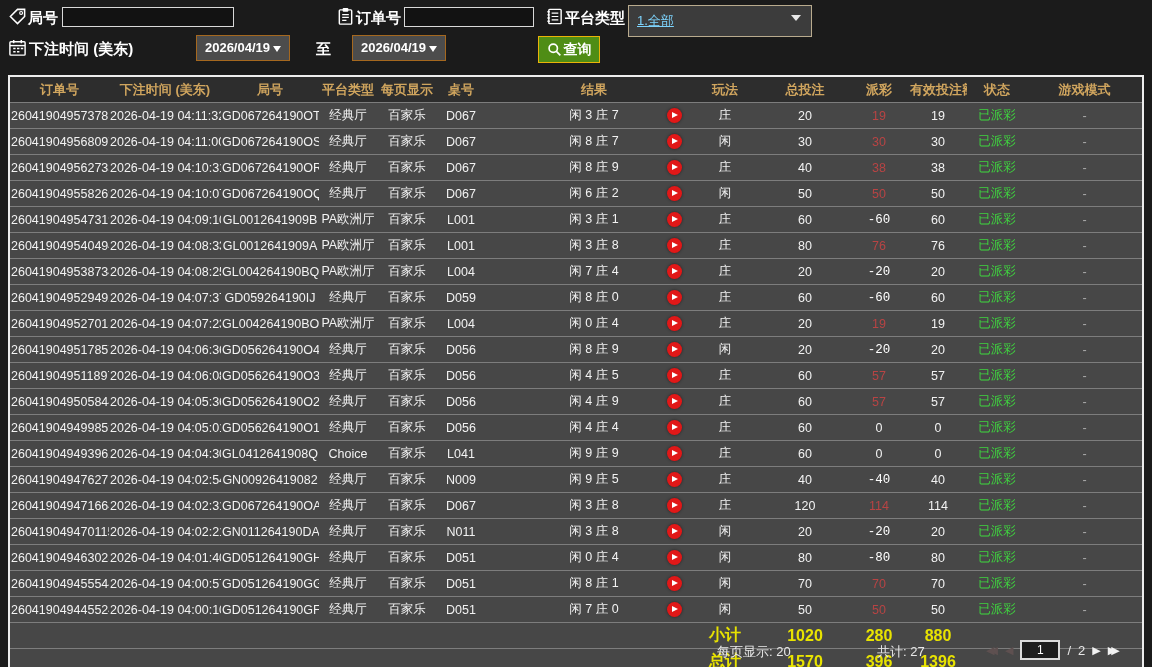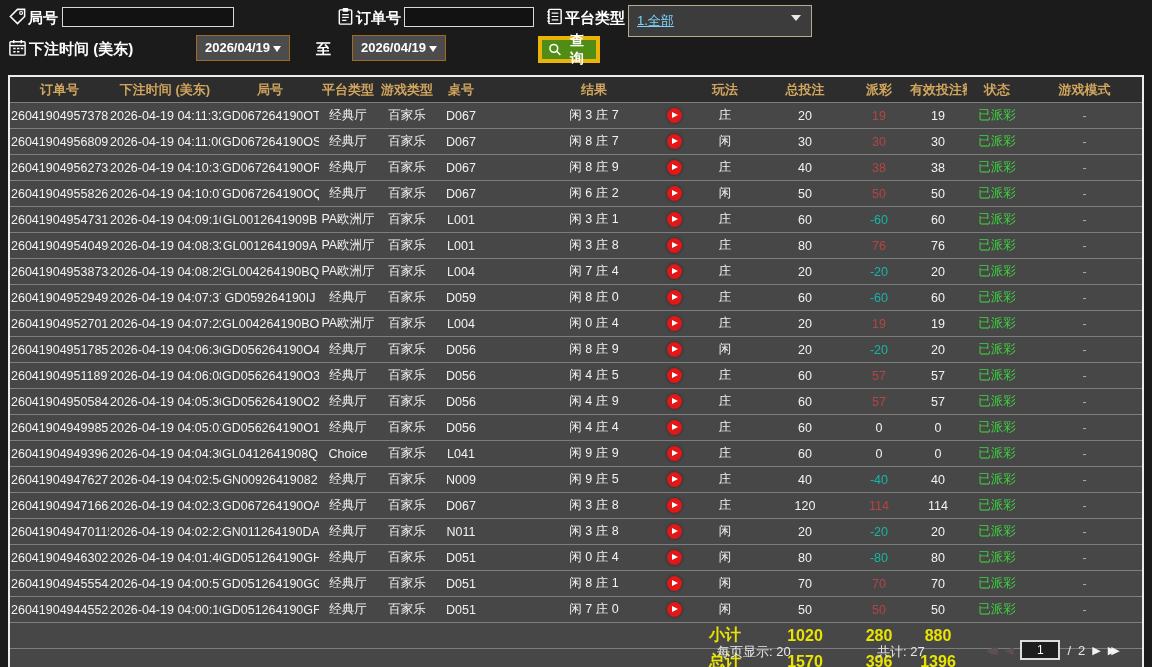--- a/index.html
+++ b/index.html
@@ -24,41 +24,41 @@
   .select .arr{position:absolute;right:10px;top:9px;width:0;height:0;
     border-left:5px solid transparent;border-right:5px solid transparent;border-top:6px solid #e8e8e8;}
   .datebox{
     position:absolute;width:92px;height:24px;background:#4c4c4c;border:1px solid #a5681f;
     color:#fff;font-weight:bold;font-size:13px;line-height:24px;text-align:center;cursor:pointer;
   }
   .datebox .arr{display:inline-block;width:0;height:0;margin-left:3px;
     border-left:4.5px solid transparent;border-right:4.5px solid transparent;border-top:6px solid #fff;}
   .searchbtn{
     position:absolute;left:538px;top:36px;width:62px;height:27px;background:#4f8d15;
-    border:4px solid #eab308;color:#fff;font-weight:bold;font-size:14px;
+    border:1px solid #eab308;color:#fff;font-weight:bold;font-size:14px;
     display:flex;align-items:center;justify-content:center;gap:2px;cursor:pointer;
   }
   
   table{
     position:absolute;left:8px;top:75px;width:1136px;
     border-collapse:collapse;table-layout:fixed;
     border:2px solid #ededed;
     font-size:12.5px;color:#f2f2f2;
   }
   th{
     background:#2d2d2d;color:#d0a55e;font-weight:bold;font-size:13px;
     height:23px;text-align:center;white-space:nowrap;overflow:hidden;
   }
   td{
     background:#474747;height:23px;text-align:center;white-space:nowrap;overflow:hidden;
     border-top:1px solid #7d7d7d;
   }
   .col-result{padding-left:45px;}
   .pay-win{color:#b84444;}
-  .pay-loss{color:#14b8a6;}
+  .pay-loss{color:#ffffff;font-family:Liberation Mono, monospace;}
   .pay-zero{color:#f2f2f2;}
   .status-paid{color:#3fd43f;}
   .mode-dash{color:#aaa;}
   .sumcell{color:#e8e300;font-weight:bold;font-size:16px;}
   .play-btn{
     display:inline-block;width:15px;height:15px;border-radius:50%;
     background:#e11818;position:relative;vertical-align:middle;cursor:pointer;
     box-shadow:0 0 3px rgba(0,0,0,.5);
   }
   .play-btn::after{
@@ -150,21 +150,21 @@
       <col style="width:58px">
     <col style="width:60px">
       <col>
   </colgroup>
   <thead>
     <tr>
         <th>订单号</th>
         <th>下注时间 (美东)</th>
         <th>局号</th>
         <th>平台类型</th>
-        <th>游戏类型</th>
+        <th>每页显示</th>
         <th>桌号</th>
         <th class="col-result">结果</th>
         <th></th>
         <th>玩法</th>
         <th>总投注</th>
         <th>派彩</th>
         <th>有效投注额</th>
         <th>状态</th>
         <th>游戏模式</th>
       </tr>

